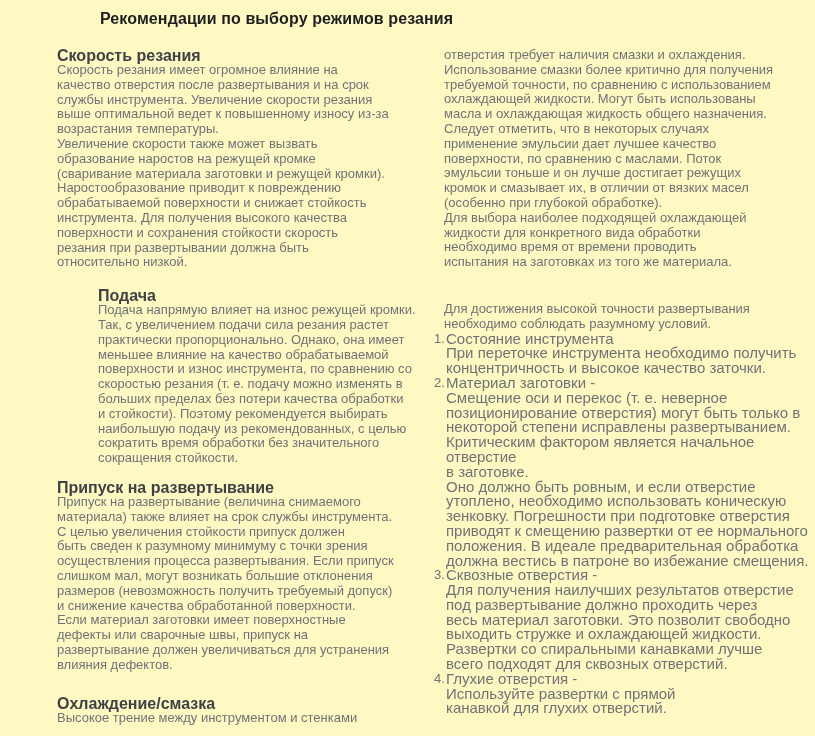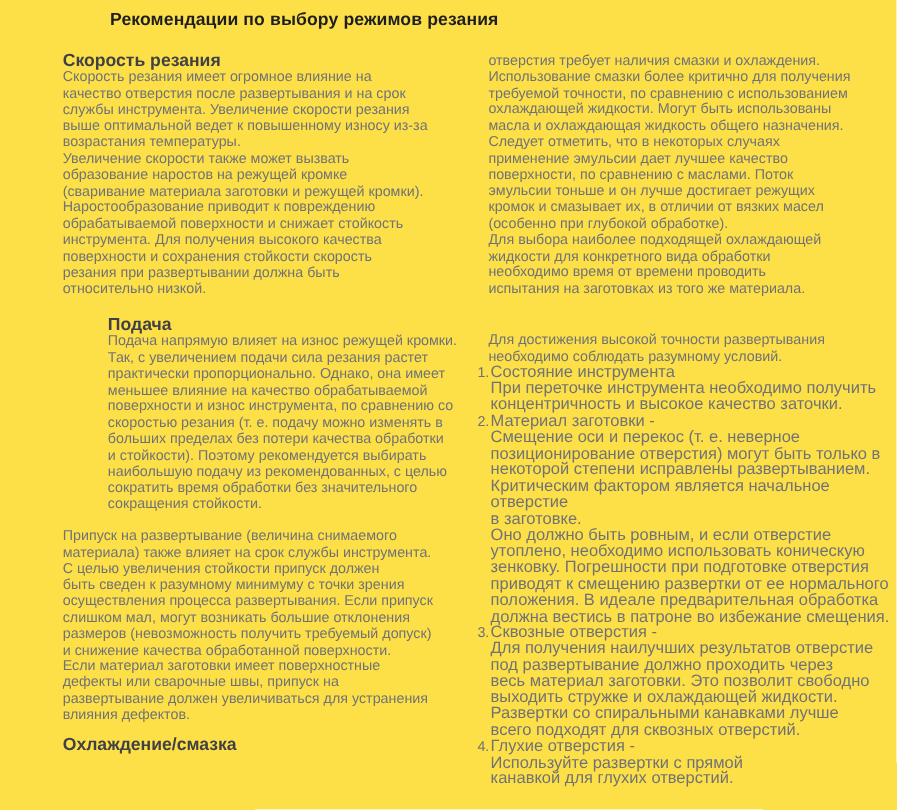--- a/index.html
+++ b/index.html
@@ -1,20 +1,20 @@
 <!DOCTYPE html>
 <html><head>
 <meta charset="utf-8">
 <style>
   html, body { margin: 0; padding: 0; background: #ffffff; }
   .page {
     position: relative;
     width: 815px;
     height: 736px;
-    background: #fde047;
+    background: #fef9c3;
     font-family: "Liberation Sans", sans-serif;
     overflow: hidden;
   }
   .doc-title {
     position: absolute;
     left: 100px;
     top: 10px;
     font-size: 16px;
     font-weight: 700;
     color: #1e1e20;
@@ -34,21 +34,21 @@
     white-space: nowrap;
   }
   .body-text {
     font-size: 13px;
     line-height: 14.8px;
     color: #717276;
     white-space: pre-line;
   }
   .mt18 { margin-top: 18px; margin-left: 41px; }
   .mt14 { margin-top: 14px; }
-  .mt13 { margin-top: 13px; }
+  .mt13 { margin-top: 24px; }
   .mt32 { margin-top: 32px; }
 
   .num-list { margin: 0; padding: 0; }
   .list-item { display: flex; align-items: flex-start; }
   .item-num {
     flex: 0 0 12px;
     margin-left: -10px;
     font-size: 13px;
     line-height: 14.8px;
     color: #717276;
@@ -97,36 +97,38 @@
 поверхности и износ инструмента, по сравнению со
 скоростью резания (т. е. подачу можно изменять в
 больших пределах без потери качества обработки
 и стойкости). Поэтому рекомендуется выбирать
 наибольшую подачу из рекомендованных, с целью
 сократить время обработки без значительного
 сокращения стойкости.</div>
     </div>
 
     <div class="section mt14">
+      <h2 class="sec-heading">Припуск на развертывание</h2>
       <div class="body-text">Припуск на развертывание (величина снимаемого
 материала) также влияет на срок службы инструмента.
 С целью увеличения стойкости припуск должен
 быть сведен к разумному минимуму с точки зрения
 осуществления процесса развертывания. Если припуск
 слишком мал, могут возникать большие отклонения
 размеров (невозможность получить требуемый допуск)
 и снижение качества обработанной поверхности.
 Если материал заготовки имеет поверхностные
 дефекты или сварочные швы, припуск на
 развертывание должен увеличиваться для устранения
 влияния дефектов.</div>
     </div>
 
     <div class="section mt13">
       <h2 class="sec-heading">Охлаждение/смазка</h2>
+      <div class="body-text">Высокое трение между инструментом и стенками</div>
     </div>
 
   </div>
 
   <div class="col col-right">
 
     <div class="body-text">отверстия требует наличия смазки и охлаждения.
 Использование смазки более критично для получения
 требуемой точности, по сравнению с использованием
 охлаждающей жидкости. Могут быть использованы

